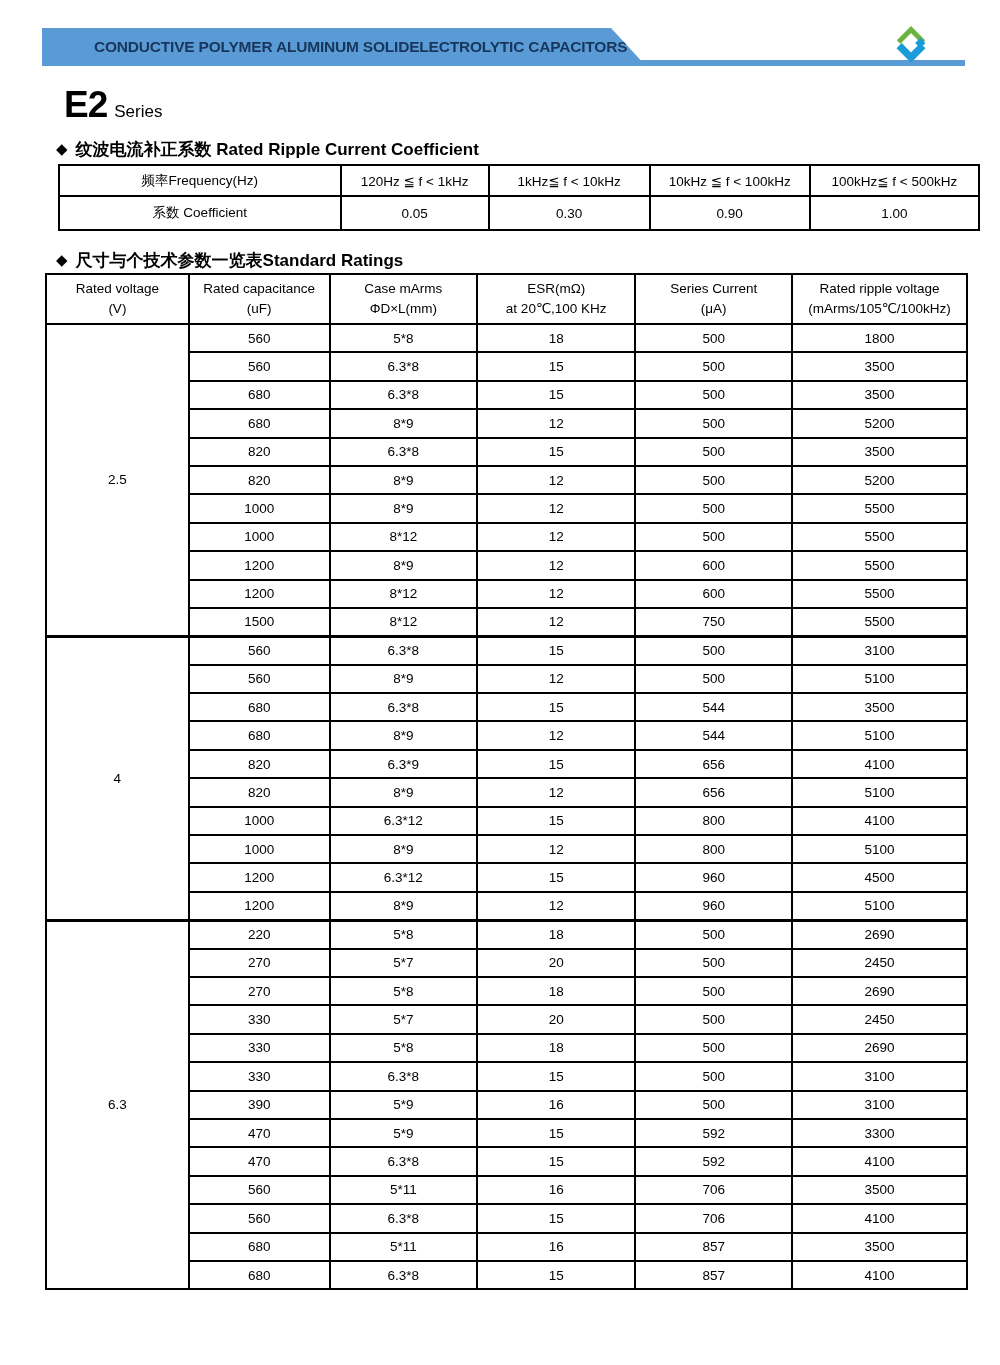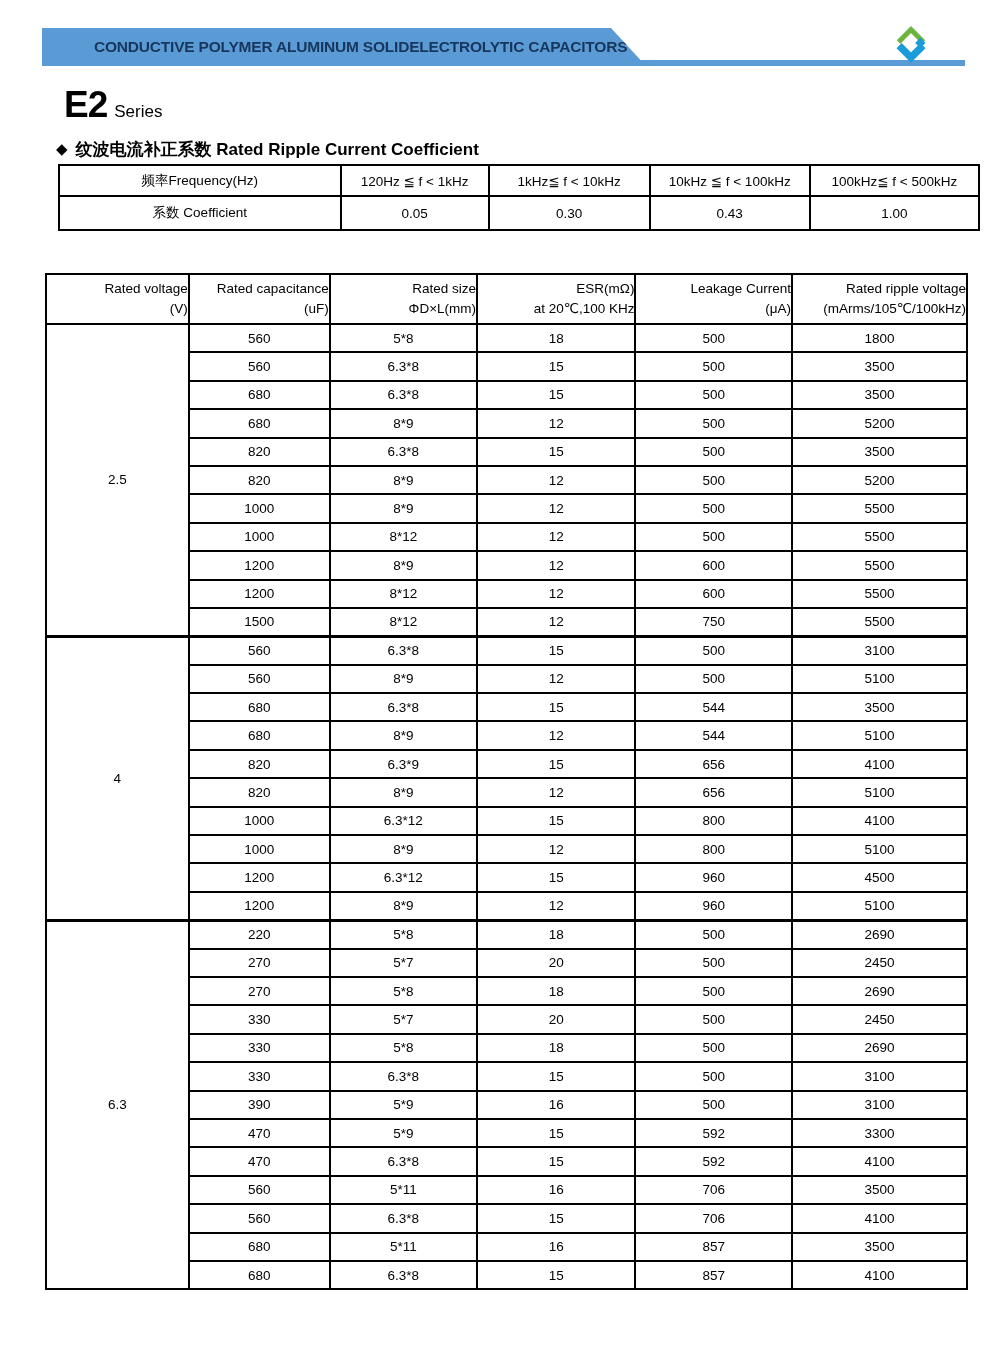--- a/index.html
+++ b/index.html
@@ -28,21 +28,21 @@
   
   table { border-collapse:collapse; table-layout:fixed; }
   td, th { border:2px solid #000; text-align:center; vertical-align:middle;
            font-size:13.5px; font-weight:400; overflow:hidden; white-space:nowrap; }
 
   #coeff-table { position:absolute; left:58px; top:164px; width:922px; border:2.5px solid #000; }
   #coeff-table tr:first-child td { height:31px; }
   #coeff-table tr:last-child td  { height:34px; }
 
   #ratings-table { position:absolute; left:45px; top:273px; width:923px; border:2.5px solid #000; }
-  #ratings-table thead th { height:50px; line-height:1.45; border-bottom:2.5px solid #000;text-align:right; }
+  #ratings-table thead th { height:50px; line-height:1.45; border-bottom:2.5px solid #000; }
   #ratings-table tbody td { height:28.4px; }
   #ratings-table tr.group-start td { border-top:3px solid #000; }
   .voltage-cell { font-size:13.5px;text-align:center; }
 </style>
 </head>
 <body>
 
 <div class="page">
 
   <div class="banner-strip"></div>
@@ -81,26 +81,29 @@
           <td>频率Frequency(Hz)</td>
           <td>120Hz ≦ f &lt; 1kHz</td>
           <td>1kHz≦  f &lt;  10kHz</td>
           <td>10kHz ≦ f &lt;  100kHz</td>
           <td>100kHz≦ f &lt;  500kHz</td>
         </tr>
         <tr>
           <td>系数  Coefficient</td>
           <td>0.05</td>
           <td>0.30</td>
-          <td>0.43</td>
+          <td>0.90</td>
           <td>1.00</td>
         </tr>
       </tbody>
   </table>
 
+  <div class="section-title" id="title-ratings">
+    <span class="bullet">◆</span><span>尺寸与个技术参数一览表Standard Ratings</span>
+  </div>
 
   <table id="ratings-table">
     <colgroup>
       <col style="width:15.5%">
         <col style="width:15.3%">
         <col style="width:16.0%">
         <col style="width:17.2%">
         <col style="width:17.0%">
         <col style="width:19.0%">
     </colgroup>
@@ -108,29 +111,29 @@
       <tr>
           <th>
             <div>Rated voltage</div>
             <div>(V)</div>
           </th>
           <th>
             <div>Rated capacitance</div>
             <div>(uF)</div>
           </th>
           <th>
-            <div>Rated  size</div>
+            <div>Case  mArms</div>
             <div>ΦD×L(mm)</div>
           </th>
           <th>
             <div>ESR(mΩ)</div>
             <div>at 20℃,100 KHz</div>
           </th>
           <th>
-            <div>Leakage Current</div>
+            <div>Series Current</div>
             <div>(μA)</div>
           </th>
           <th>
             <div>Rated ripple voltage</div>
             <div>(mArms/105℃/100kHz)</div>
           </th>
         </tr>
     </thead>
     <tbody>
         <tr>

